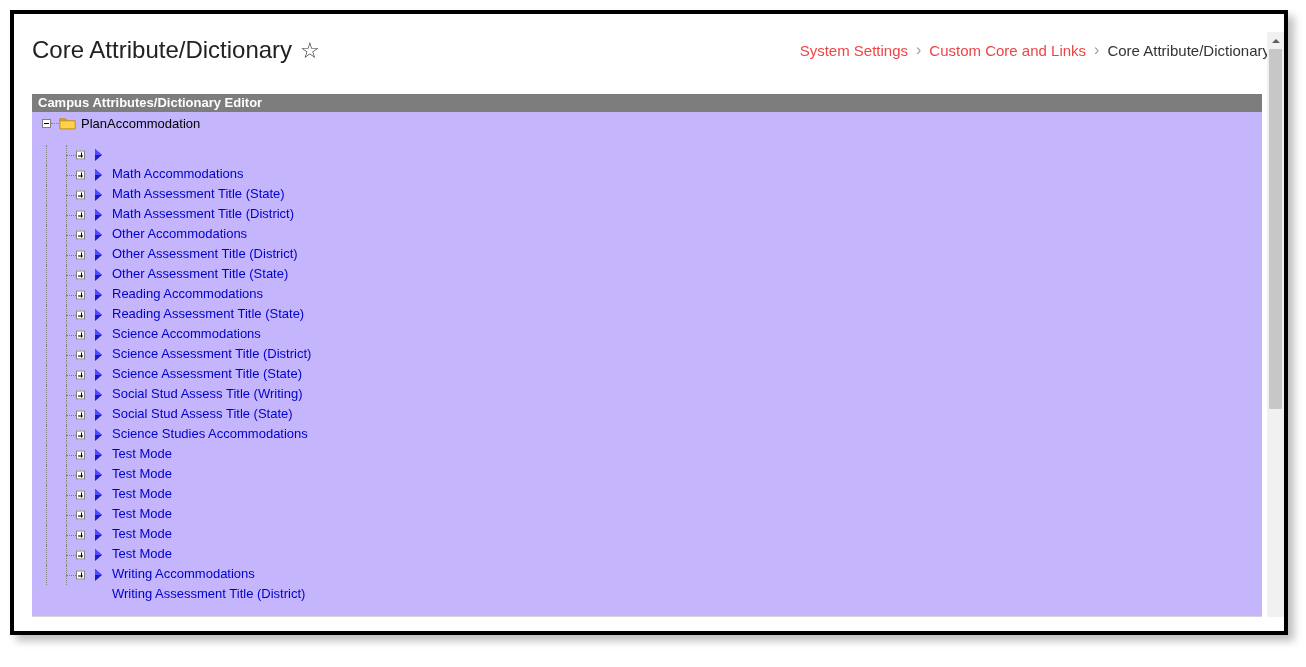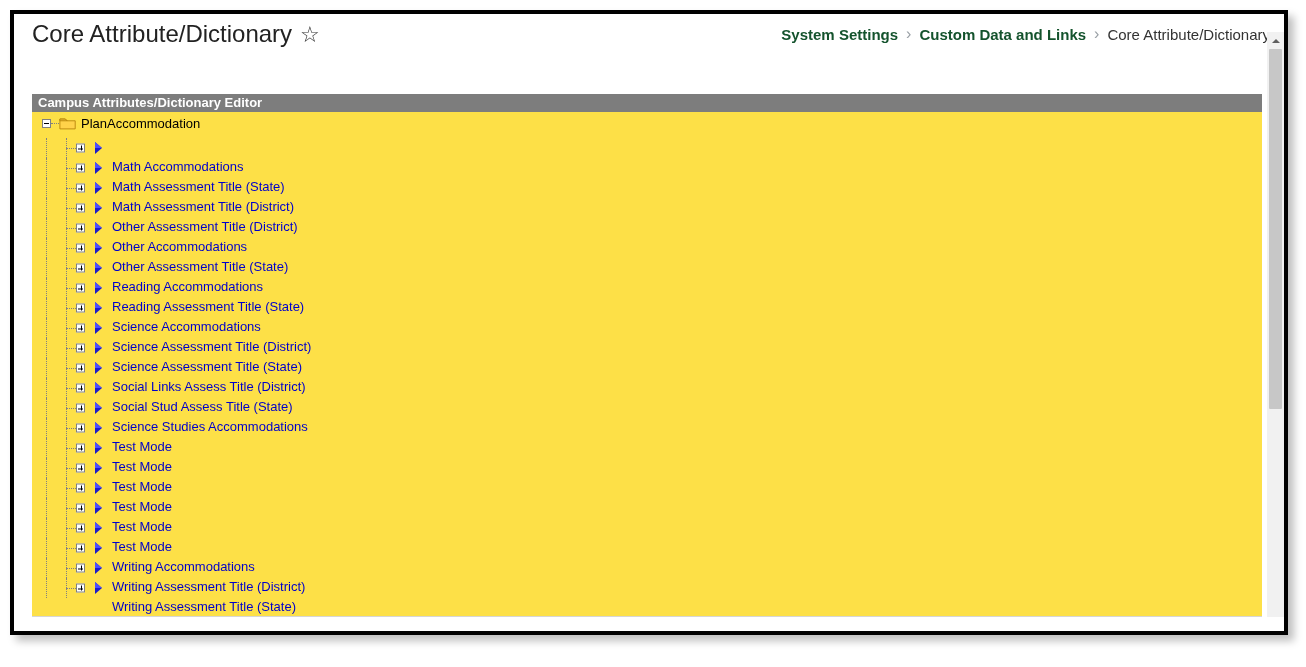--- a/index.html
+++ b/index.html
@@ -21,21 +21,21 @@
     border: 4px solid #000;
     background: #fff;
     position: relative;
     box-shadow: 6px 6px 8px rgba(0,0,0,0.25);
   }
   
   .header {
     display: flex;
     align-items: center;
     justify-content: space-between;
-    padding: 6px 14px 8px 18px;
+    padding: 22px 14px 8px 18px;
   }
   .title-wrap {
     display: flex;
     align-items: center;
     gap: 8px;
   }
   .page-title {
     font-size: 24px;
     color: #222;
     font-weight: 400;
@@ -50,34 +50,33 @@
   }
   .breadcrumb {
     font-size: 15px;
     color: #333;
     display: flex;
     align-items: center;
     gap: 8px;
     white-space: nowrap;
   }
   .breadcrumb a {
-    color: #14532d;
+    color: #ef4444;
     text-decoration: none;
-    font-weight: bold;
   }
   .bc-sep { color: #9aa0a6; font-size: 16px; }
   .bc-current { color: #333; }
   
   .panel-area {
     position: absolute;
     left: 18px;
     right: 22px;
     top: 80px;
     bottom: 14px;
-    background: #fde047;
+    background: #c4b5fd;
   }
   .panel-header {
     background: #7d7d7d;
     color: #fff;
     font-size: 13px;
     font-weight: bold;
     padding: 1px 6px 2px 6px;
   }
   .tree-scroll {
     border-top: none;
@@ -89,21 +88,21 @@
   .tree {
     font-size: 13px;
     color: #0000cc;
     padding: 2px 0 4px 4px;
   }
   
   .root-row {
     display: flex;
     align-items: center;
     height: 18px;
-    margin-bottom: 6px;
+    margin-bottom: 13px;
   }
   .root-row .minus-box {
     margin-left: 6px;
   }
   .root-row .dotted-conn {
     width: 8px;
     border-top: 1px dotted #808080;
     height: 0;
     margin-left: 0;
     margin-right: 0;
@@ -242,21 +241,21 @@
   <div class="page">
 
     <div class="header">
       <div class="title-wrap">
         <span class="page-title">Core Attribute/Dictionary</span>
         <span class="star-icon">☆</span>
       </div>
       <div class="breadcrumb">
         <a href="#">System Settings</a>
         <span class="bc-sep">›</span>
-        <a href="#">Custom Data and Links</a>
+        <a href="#">Custom Core and Links</a>
         <span class="bc-sep">›</span>
         <span class="bc-current">Core Attribute/Dictionary</span>
       </div>
     </div>
 
     <div class="panel-area">
       <div class="panel-header">Campus Attributes/Dictionary Editor</div>
       <div class="tree-scroll">
         <div class="tree">
 
@@ -304,40 +303,40 @@
                 <span class="child-label">Math Assessment Title (District)</span>
               </div>
               <div class="child-row">
                 <span class="guide-col"></span>
                 <span class="plus-col">
                   <span class="box plus-box"></span>
                 </span>
                 <svg class="arrow-icon" width="14" height="14">
                   <use xlink:href="#blue-arrow"></use>
                 </svg>
+                <span class="child-label">Other Accommodations</span>
+              </div>
+              <div class="child-row">
+                <span class="guide-col"></span>
+                <span class="plus-col">
+                  <span class="box plus-box"></span>
+                </span>
+                <svg class="arrow-icon" width="14" height="14">
+                  <use xlink:href="#blue-arrow"></use>
+                </svg>
                 <span class="child-label">Other Assessment Title (District)</span>
               </div>
               <div class="child-row">
                 <span class="guide-col"></span>
                 <span class="plus-col">
                   <span class="box plus-box"></span>
                 </span>
                 <svg class="arrow-icon" width="14" height="14">
                   <use xlink:href="#blue-arrow"></use>
                 </svg>
-                <span class="child-label">Other Accommodations</span>
-              </div>
-              <div class="child-row">
-                <span class="guide-col"></span>
-                <span class="plus-col">
-                  <span class="box plus-box"></span>
-                </span>
-                <svg class="arrow-icon" width="14" height="14">
-                  <use xlink:href="#blue-arrow"></use>
-                </svg>
                 <span class="child-label">Other Assessment Title (State)</span>
               </div>
               <div class="child-row">
                 <span class="guide-col"></span>
                 <span class="plus-col">
                   <span class="box plus-box"></span>
                 </span>
                 <svg class="arrow-icon" width="14" height="14">
                   <use xlink:href="#blue-arrow"></use>
                 </svg>
@@ -384,21 +383,21 @@
                 <span class="child-label">Science Assessment Title (State)</span>
               </div>
               <div class="child-row">
                 <span class="guide-col"></span>
                 <span class="plus-col">
                   <span class="box plus-box"></span>
                 </span>
                 <svg class="arrow-icon" width="14" height="14">
                   <use xlink:href="#blue-arrow"></use>
                 </svg>
-                <span class="child-label">Social Links Assess Title (District)</span>
+                <span class="child-label">Social Stud Assess Title (Writing)</span>
               </div>
               <div class="child-row">
                 <span class="guide-col"></span>
                 <span class="plus-col">
                   <span class="box plus-box"></span>
                 </span>
                 <svg class="arrow-icon" width="14" height="14">
                   <use xlink:href="#blue-arrow"></use>
                 </svg>
                 <span class="child-label">Social Stud Assess Title (State)</span>
@@ -485,30 +484,20 @@
               </div>
               <div class="child-row">
                 <span class="guide-col"></span>
                 <span class="plus-col">
                   <span class="box plus-box"></span>
                 </span>
                 <svg class="arrow-icon" width="14" height="14">
                   <use xlink:href="#blue-arrow"></use>
                 </svg>
                 <span class="child-label">Writing Assessment Title (District)</span>
-              </div>
-              <div class="child-row">
-                <span class="guide-col"></span>
-                <span class="plus-col">
-                  <span class="box plus-box"></span>
-                </span>
-                <svg class="arrow-icon" width="14" height="14">
-                  <use xlink:href="#blue-arrow"></use>
-                </svg>
-                <span class="child-label">Writing Assessment Title (State)</span>
               </div>
             </div>
 
         </div>
       </div>
     </div>
 
     <div class="fake-scrollbar">
       <div class="sb-btn sb-up">
         <svg width="10" height="10" viewBox="0 0 10 10">

